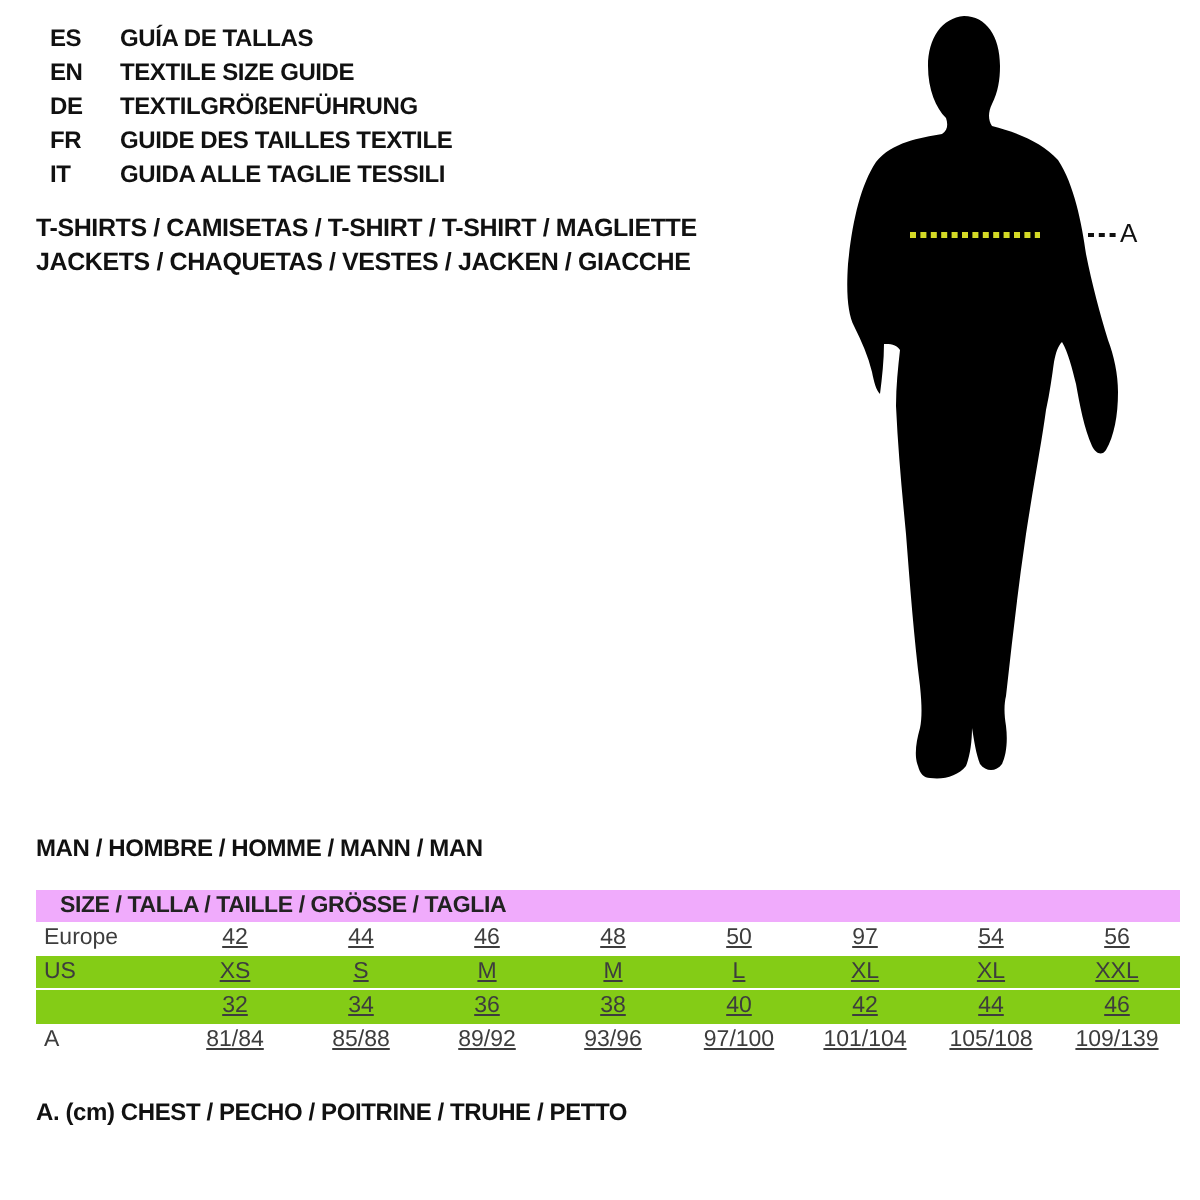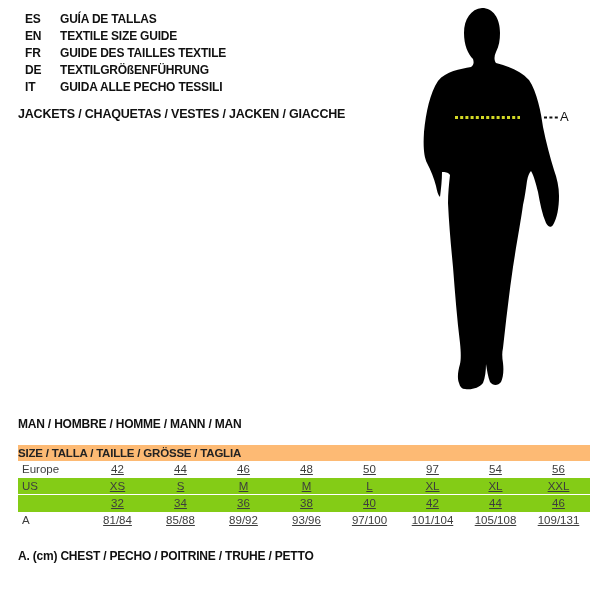--- a/index.html
+++ b/index.html
@@ -14,21 +14,21 @@
   
   .categories{position:absolute;left:18px;top:106px;font-size:12.5px;font-weight:700;line-height:17px;letter-spacing:-0.2px;}
   
   .figure{position:absolute;left:390px;top:0;width:210px;height:400px;}
   .figure svg{display:block;}
   .a-label{position:absolute;left:170px;top:109px;font-size:13px;font-weight:400;color:#111;}
   
   .section-title{position:absolute;left:18px;top:417px;font-size:12px;font-weight:700;letter-spacing:-0.2px;}
   
   .size-table{position:absolute;left:18px;top:445px;width:572px;font-size:11.5px;color:#3d3d3d;}
-  .t-header{height:16px;line-height:16px;background:#fdba74;color:#222;font-weight:700;padding-left:0;font-size:11.5px;letter-spacing:-0.2px;}
+  .t-header{height:16px;line-height:16px;background:#f0abfc;color:#222;font-weight:700;padding-left:12px;font-size:11.5px;letter-spacing:-0.2px;}
   .t-row{display:flex;height:17px;line-height:17px;align-items:flex-end;box-sizing:border-box;}
   .t-row.shaded{background:#84cc16;}
   .t-row.gap{box-shadow:inset 0 -1px 0 #ffffff;}
   .t-label{width:64px;padding-left:4px;}
   .t-cell{flex:1;text-align:center;text-decoration:underline;}
   
   .footnote{position:absolute;left:18px;top:549px;font-size:12px;font-weight:700;letter-spacing:-0.2px;}
 </style>
 </head>
 <body>
@@ -38,34 +38,35 @@
   <div class="lang-list">
     <div class="lang-row">
       <span class="lang-code">ES</span>
       <span class="lang-label">GUÍA DE TALLAS</span>
     </div>
     <div class="lang-row">
       <span class="lang-code">EN</span>
       <span class="lang-label">TEXTILE SIZE GUIDE</span>
     </div>
     <div class="lang-row">
+      <span class="lang-code">DE</span>
+      <span class="lang-label">TEXTILGRÖßENFÜHRUNG</span>
+    </div>
+    <div class="lang-row">
       <span class="lang-code">FR</span>
       <span class="lang-label">GUIDE DES TAILLES TEXTILE</span>
     </div>
     <div class="lang-row">
-      <span class="lang-code">DE</span>
-      <span class="lang-label">TEXTILGRÖßENFÜHRUNG</span>
-    </div>
-    <div class="lang-row">
       <span class="lang-code">IT</span>
-      <span class="lang-label">GUIDA ALLE PECHO TESSILI</span>
+      <span class="lang-label">GUIDA ALLE TAGLIE TESSILI</span>
     </div>
   </div>
 
   <div class="categories">
+    <div>T-SHIRTS / CAMISETAS / T-SHIRT / T-SHIRT / MAGLIETTE</div>
     <div>JACKETS / CHAQUETAS / VESTES / JACKEN / GIACCHE</div>
   </div>
 
   <div class="figure">
     <svg width="210" height="400" viewBox="0 0 210 400">
       <path d="M92,8
            C81,9 74,19 74,33
            C74,45 78,54 83,59
            C84,62 84,65 81,67
            C70,69 56,71 48,81
@@ -151,19 +152,19 @@
 
     <div class="t-row">
       <span class="t-label">A</span>
       <span class="t-cell">81/84</span>
       <span class="t-cell">85/88</span>
       <span class="t-cell">89/92</span>
       <span class="t-cell">93/96</span>
       <span class="t-cell">97/100</span>
       <span class="t-cell">101/104</span>
       <span class="t-cell">105/108</span>
-      <span class="t-cell">109/131</span>
+      <span class="t-cell">109/139</span>
     </div>
   </div>
 
   <div class="footnote">A. (cm) CHEST / PECHO / POITRINE / TRUHE / PETTO</div>
 
 </div>
 
 </body></html>

